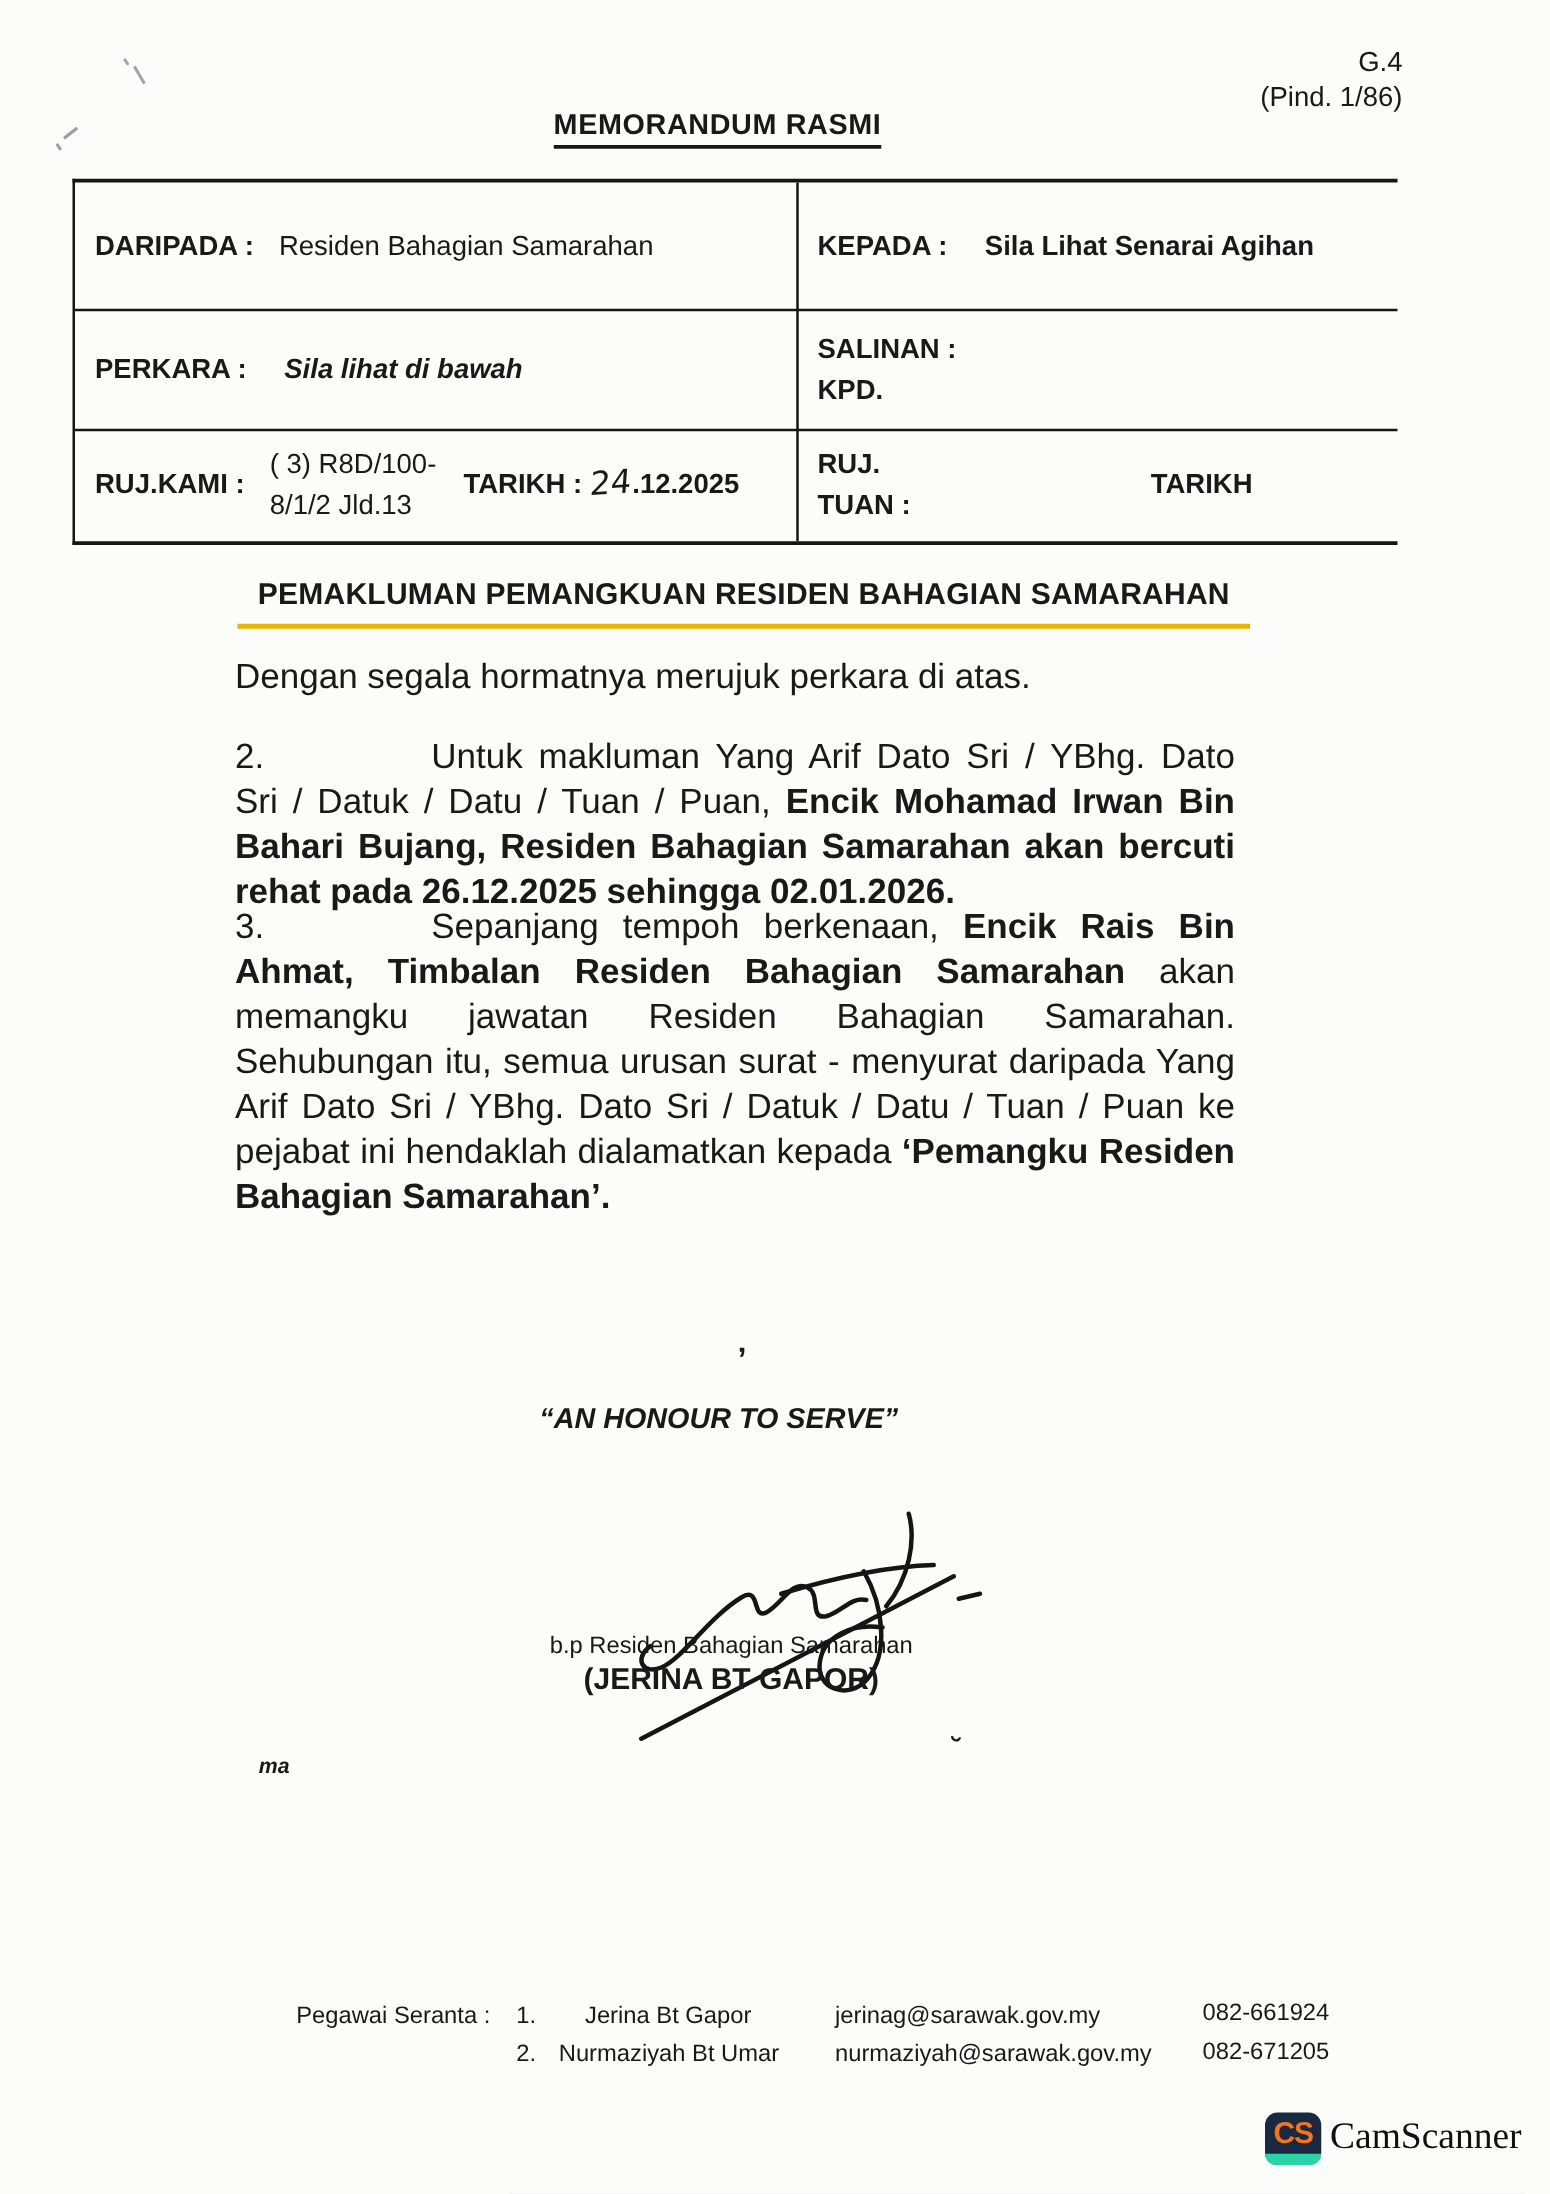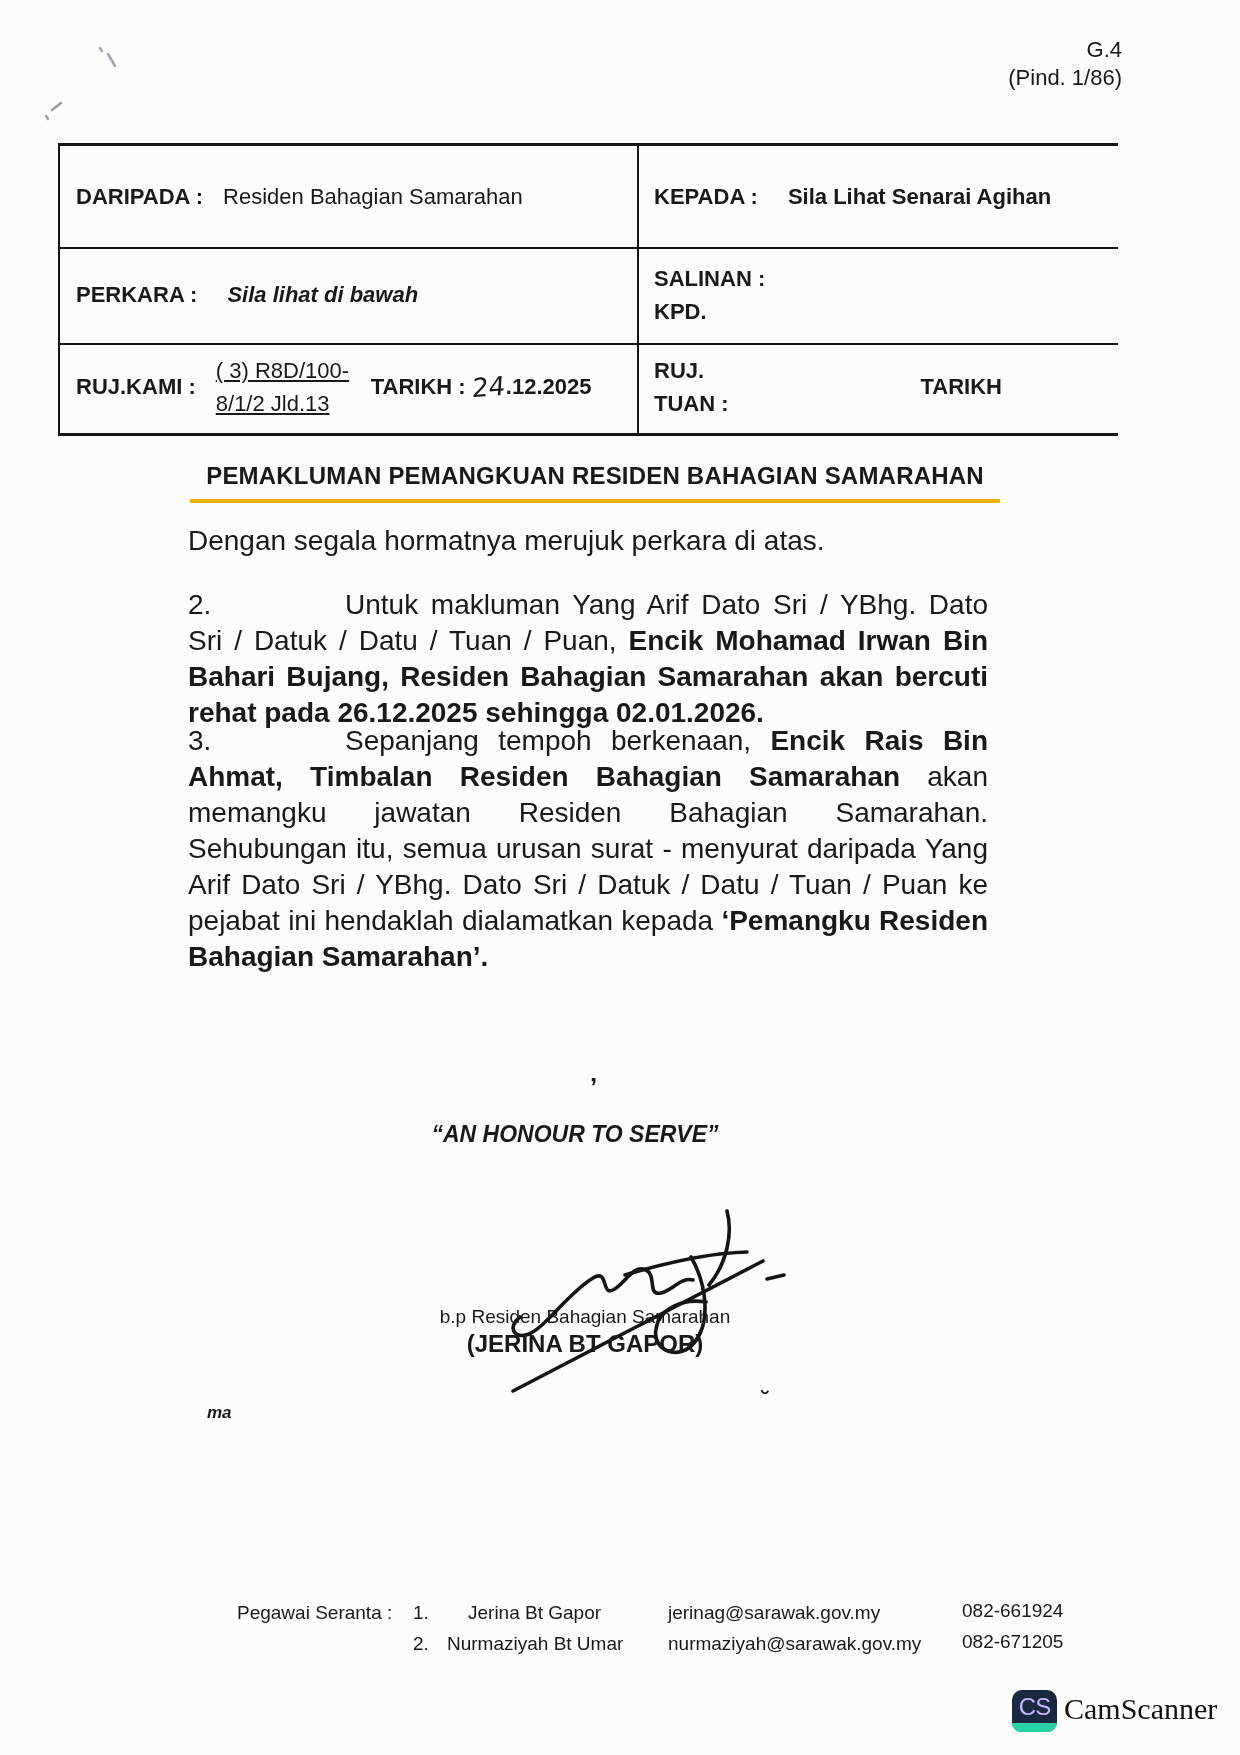--- a/index.html
+++ b/index.html
@@ -31,40 +31,43 @@
   .motto{left:0;top:1116px;width:1150px;text-align:center;font-size:23px;font-weight:700;line-height:37px;}
   .sig-name{left:0;top:1330px;width:1170px;text-align:center;font-size:24px;font-weight:700;}
   .sig-bp{left:0;top:1306px;width:1170px;text-align:center;font-size:19px;}
   .ma-note{left:207px;top:1403px;font-size:17px;font-style:italic;font-weight:700;}
   .apos{left:590px;top:1072px;font-size:26px;font-weight:700;}
   .tick{left:760px;top:1386px;font-size:24px;font-weight:700;transform:rotate(8deg);}
   
   .foot{font-size:19px;}
   
   .cs-badge{left:1012px;top:1690px;width:45px;height:42px;border-radius:10px;background:#182940;}
-  .cs-badge .cs-txt{position:absolute;left:0;top:3px;width:100%;text-align:center;color:#c4b5fd;font-weight:400;font-size:24px;letter-spacing:-1px;}
+  .cs-badge .cs-txt{position:absolute;left:0;top:3px;width:100%;text-align:center;color:#f97316;font-weight:700;font-size:24px;letter-spacing:-1px;}
   .cs-badge .cs-strip{position:absolute;left:0;bottom:0;width:100%;height:9px;background:#29d3a5;border-radius:0 0 10px 10px;}
   .cs-name{left:1064px;top:1692px;font-family:"Liberation Serif",serif;font-size:30px;color:#101010;}
   svg{display:block;}
 </style>
 </head>
 <body>
 
 <div class="page">
 
   <svg class="abs" style="left:38px;top:34px;" width="100" height="100" viewBox="0 0 100 100">
     <path d="M62 14 l2 3 M70 20 l7 12" stroke="#8b8f99" stroke-width="2.5" fill="none" stroke-linecap="round" opacity="0.8"></path>
     <path d="M14 76 l9 -7 M8 82 l2 3" stroke="#7f8490" stroke-width="2.5" fill="none" stroke-linecap="round" opacity="0.8"></path>
   </svg>
 
   <div class="abs form-meta">
     <div>G.4</div>
     <div>(Pind. 1/86)</div>
   </div>
 
+  <div class="abs memo-title">
+    <span>MEMORANDUM RASMI</span>
+  </div>
 
   <div class="abs memo-table">
     <div class="vdiv"></div>
     <div class="hline1"></div>
     <div class="hline2"></div>
 
     <div class="cell" style="left:16px;top:0;width:545px;height:101px;">
       <span class="b">DARIPADA :</span>
       <span class="gap20"></span>
       <span>Residen Bahagian Samarahan</span>
@@ -83,21 +86,21 @@
     <div class="cell" style="left:594px;top:101px;width:450px;height:96px;">
       <div class="two-line b">
         <div>SALINAN :</div>
         <div>KPD.</div>
       </div>
     </div>
 
     <div class="cell" style="left:16px;top:197px;width:545px;height:87px;">
       <span class="b">RUJ.KAMI :</span>
       <span class="gap20"></span>
-      <div class="two-line" style="width:155px;text-decoration:underline;">
+      <div class="two-line" style="width:155px;">
         <div>( 3) R8D/100-</div>
         <div>8/1/2 Jld.13</div>
       </div>
       <span class="b">TARIKH :</span>
       <span class="hand">24</span>
       <span class="b">.12.2025</span>
     </div>
     <div class="cell" style="left:594px;top:197px;width:448px;height:87px;justify-content:space-between;">
       <div class="two-line b">
         <div>RUJ.</div>

